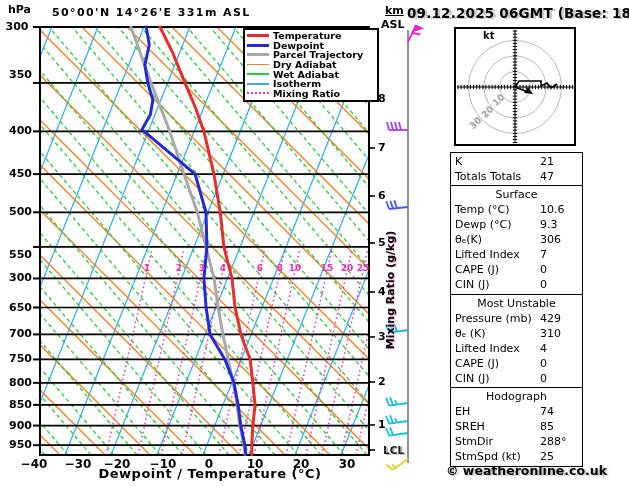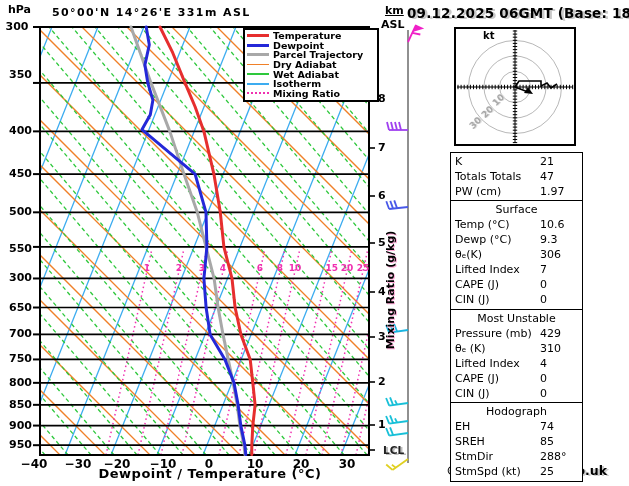--- a/index.html
+++ b/index.html
@@ -341,21 +341,21 @@
         <span class="lsample" style="border-top: 2px dotted rgb(240, 48, 176); height: 0px;"></span>
         <span class="ltext">Mixing Ratio</span>
       </div>
     </div>
   <div class="abs" id="labels">
       <div class="abs pres-label" style="left: 2px; top: 20px; text-align: center;">300</div>
       <div class="abs pres-label" style="left: 2px; top: 68px;">350</div>
       <div class="abs pres-label" style="left: 2px; top: 124.371px;">400</div>
       <div class="abs pres-label" style="left: 2px; top: 167.103px;">450</div>
       <div class="abs pres-label" style="left: 2px; top: 205.328px;">500</div>
-      <div class="abs pres-label" style="left: 2px; top: 242px;">550</div>
+      <div class="abs pres-label" style="left: 2px; top: 248px;">550</div>
       <div class="abs pres-label" style="left: 2px; top: 271.474px;">300</div>
       <div class="abs pres-label" style="left: 2px; top: 300.513px;">650</div>
       <div class="abs pres-label" style="left: 2px; top: 327.4px;">700</div>
       <div class="abs pres-label" style="left: 2px; top: 352.43px;">750</div>
       <div class="abs pres-label" style="left: 2px; top: 375.845px;">800</div>
       <div class="abs pres-label" style="left: 2px; top: 397.839px;">850</div>
       <div class="abs pres-label" style="left: 2px; top: 418.577px;">900</div>
       <div class="abs pres-label" style="left: 2px; top: 438.192px;">950</div>
       <div class="abs temp-label" style="left: 12px; top: 457px;">−40</div>
       <div class="abs temp-label" style="left: 56px; top: 457px;">−30</div>
@@ -373,41 +373,37 @@
       <div class="abs km-tick-label" style="left: 378px; top: 189px;">6</div>
       <div class="abs km-tick-label" style="left: 378px; top: 141px;">7</div>
       <div class="abs km-tick-label" style="left: 378px; top: 92px;">8</div>
       <div class="abs mix-label" style="left: 136px; top: 263px;">1</div>
       <div class="abs mix-label" style="left: 168px; top: 263px;">2</div>
       <div class="abs mix-label" style="left: 191px; top: 263px;">3</div>
       <div class="abs mix-label" style="left: 212px; top: 263px;">4</div>
       <div class="abs mix-label" style="left: 249px; top: 263px;">6</div>
       <div class="abs mix-label" style="left: 269px; top: 263px;">8</div>
       <div class="abs mix-label" style="left: 284px; top: 263px;">10</div>
-      <div class="abs mix-label" style="left: 316px; top: 263px; text-align: right;">15</div>
+      <div class="abs mix-label" style="left: 316px; top: 263px;">15</div>
       <div class="abs mix-label" style="left: 336px; top: 263px;">20</div>
       <div class="abs mix-label" style="left: 352px; top: 263px;">25</div>
       <div class="abs ring-label" style="left: 492px; top: 95px;">10</div>
       <div class="abs ring-label" style="left: 481px; top: 107px;">20</div>
       <div class="abs ring-label" style="left: 469px; top: 118px;">30</div>
     </div>
   <div class="abs" id="panel">
       <div class="psection">
         <div class="prow">
           <span class="plabel">K</span>
           <span class="pvalue">21</span>
         </div>
         <div class="prow">
           <span class="plabel">Totals Totals</span>
           <span class="pvalue">47</span>
         </div>
-        <div class="prow">
-          <span class="plabel">PW (cm)</span>
-          <span class="pvalue">1.97</span>
-        </div>
       </div>
       <div class="psection">
         <div class="ptitle">Surface</div>
         <div class="prow">
           <span class="plabel">Temp (°C)</span>
           <span class="pvalue">10.6</span>
         </div>
         <div class="prow">
           <span class="plabel">Dewp (°C)</span>
           <span class="pvalue">9.3</span>

